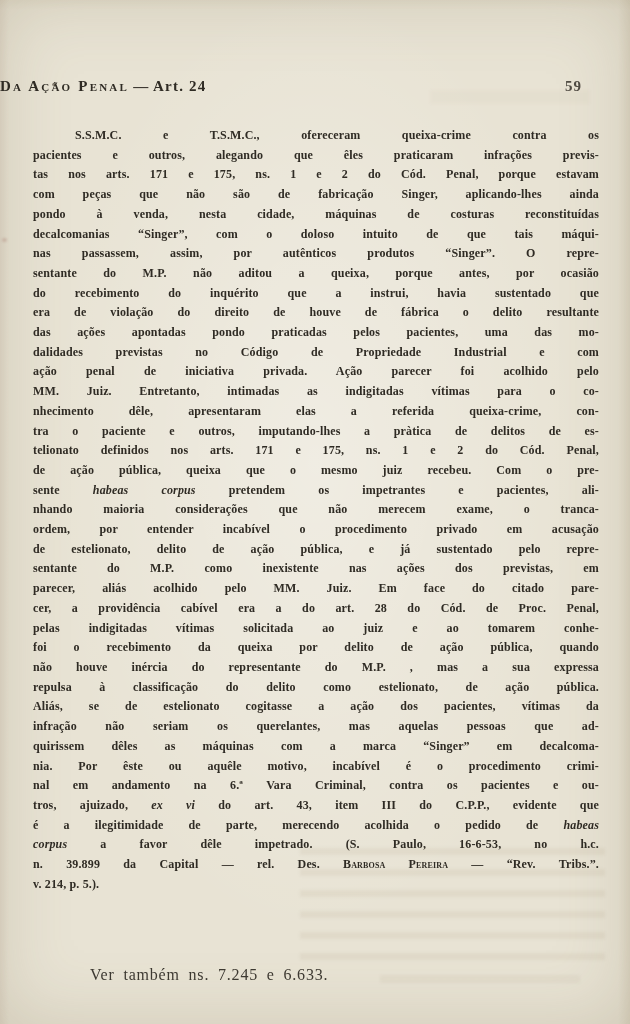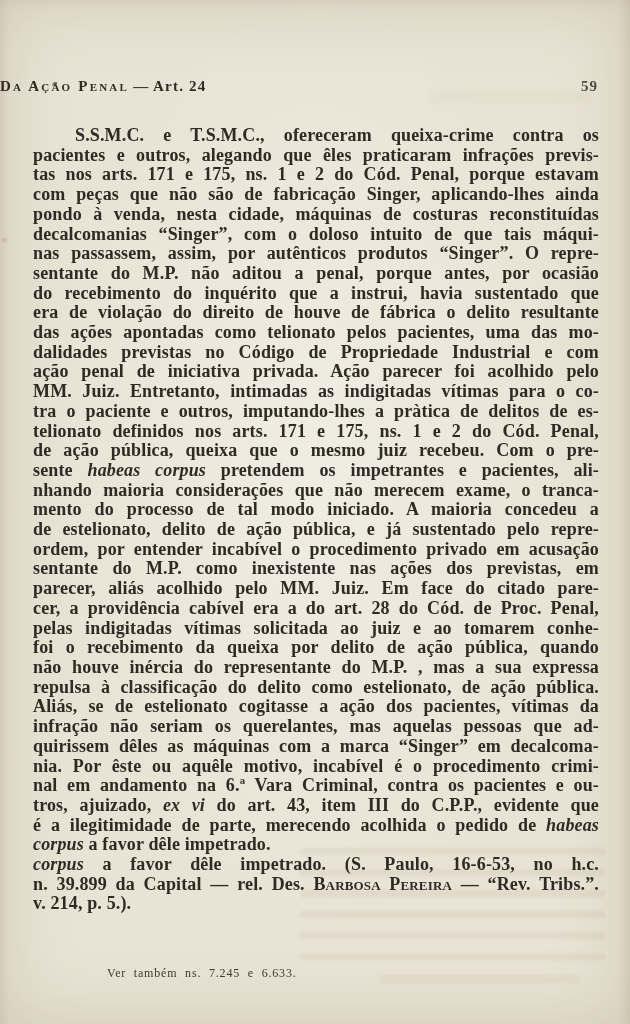--- a/index.html
+++ b/index.html
@@ -30,48 +30,47 @@
   .page-header{
     position:absolute;top:78px;left:0;right:0;height:22px;
     text-align:left;
     font-size:15px;font-weight:700;
     letter-spacing:.5px;
   }
   .sc{font-variant:small-caps;}
   .running-title .sc{letter-spacing:2.2px;}
   .running-title .art{letter-spacing:1.2px;}
   .page-number{
-    position:absolute;top:0;right:32px;
+    position:absolute;top:0;right:48px;
     font-size:15px;font-weight:700;letter-spacing:1px;
     opacity:.82;
   }
   
   .body-text{
     position:absolute;top:126px;left:33px;right:31px;
-    font-size:18px;font-weight:700;
+    font-size:12px;font-weight:700;
     line-height:19.7px;
     letter-spacing:.15px;
     text-rendering:optimizeLegibility;
   }
   .line{
     text-align:justify;
     text-align-last:justify;
     text-justify:inter-word;
     white-space:normal;
   }
   .line.indent{text-indent:42px;}
   .line.last{text-align-last:left;}
   .it{font-style:italic;}
   
   .footnote{
     position:absolute;top:966px;left:90px;
-    font-size:12px;font-weight:400;
+    font-size:16px;font-weight:400;
     letter-spacing:.8px;word-spacing:4px;
     opacity:.92;
-    margin-left:17px;
   }
   
   .speck{position:absolute;background:rgba(60,52,40,.55);border-radius:50%;}
   .speck.s1{left:52px;top:83px;width:4px;height:3px;}
   .speck.s2{left:2px;top:238px;width:5px;height:4px;background:rgba(150,90,80,.25);filter:blur(1px);}
   .ghost{
     position:absolute;
     filter:blur(1.6px);
     opacity:.5;
     pointer-events:none;
@@ -109,50 +108,49 @@
   </header>
 
   <main class="body-text">
       <div class="line indent"><span>S.S.M.C. e T.S.M.C., ofereceram queixa-crime contra os</span></div>
       <div class="line"><span>pacientes e outros, alegando que êles praticaram infrações previs-</span></div>
       <div class="line"><span>tas nos arts. 171 e 175, ns. 1 e 2 do Cód. Penal, porque estavam</span></div>
       <div class="line"><span>com peças que não são de fabricação Singer, aplicando-lhes ainda</span></div>
       <div class="line"><span>pondo à venda, nesta cidade, máquinas de costuras reconstituídas</span></div>
       <div class="line"><span>decalcomanias “Singer”, com o doloso intuito de que tais máqui-</span></div>
       <div class="line"><span>nas passassem, assim, por autênticos produtos “Singer”. O repre-</span></div>
-      <div class="line"><span>sentante do M.P. não aditou a penal, porque antes, por ocasião</span></div>
+      <div class="line"><span>sentante do M.P. não aditou a queixa, porque antes, por ocasião</span></div>
       <div class="line"><span>do recebimento do inquérito que a instrui, havia sustentado que</span></div>
       <div class="line"><span>era de violação do direito de houve de fábrica o delito resultante</span></div>
-      <div class="line"><span>das ações apontadas como telionato pelos pacientes, uma das mo-</span></div>
+      <div class="line"><span>das ações apontadas pondo praticadas pelos pacientes, uma das mo-</span></div>
       <div class="line"><span>dalidades previstas no Código de Propriedade Industrial e com</span></div>
       <div class="line"><span>ação penal de iniciativa privada. Ação parecer foi acolhido pelo</span></div>
       <div class="line"><span>MM. Juiz. Entretanto, intimadas as indigitadas vítimas para o co-</span></div>
+      <div class="line"><span>nhecimento dêle, apresentaram elas a referida queixa-crime, con-</span></div>
       <div class="line"><span>tra o paciente e outros, imputando-lhes a pràtica de delitos de es-</span></div>
       <div class="line"><span>telionato definidos nos arts. 171 e 175, ns. 1 e 2 do Cód. Penal,</span></div>
       <div class="line"><span>de ação pública, queixa que o mesmo juiz recebeu. Com o pre-</span></div>
       <div class="line"><span>sente </span><span class="it">habeas corpus</span><span> pretendem os impetrantes e pacientes, ali-</span></div>
       <div class="line"><span>nhando maioria considerações que não merecem exame, o tranca-</span></div>
-      <div class="line"><span>mento do processo de tal modo iniciado. A maioria concedeu a</span></div>
+      <div class="line"><span>ordem, por entender incabível o procedimento privado em acusação</span></div>
       <div class="line"><span>de estelionato, delito de ação pública, e já sustentado pelo repre-</span></div>
-      <div class="line"><span>ordem, por entender incabível o procedimento privado em acusação</span></div>
       <div class="line"><span>sentante do M.P. como inexistente nas ações dos previstas, em</span></div>
       <div class="line"><span>parecer, aliás acolhido pelo MM. Juiz. Em face do citado pare-</span></div>
       <div class="line"><span>cer, a providência cabível era a do art. 28 do Cód. de Proc. Penal,</span></div>
       <div class="line"><span>pelas indigitadas vítimas solicitada ao juiz e ao tomarem conhe-</span></div>
       <div class="line"><span>foi o recebimento da queixa por delito de ação pública, quando</span></div>
       <div class="line"><span>não houve inércia do representante do M.P. , mas a sua expressa</span></div>
       <div class="line"><span>repulsa à classificação do delito como estelionato, de ação pública.</span></div>
       <div class="line"><span>Aliás, se de estelionato cogitasse a ação dos pacientes, vítimas da</span></div>
       <div class="line"><span>infração não seriam os querelantes, mas aquelas pessoas que ad-</span></div>
       <div class="line"><span>quirissem dêles as máquinas com a marca “Singer” em decalcoma-</span></div>
       <div class="line"><span>nia. Por êste ou aquêle motivo, incabível é o procedimento crimi-</span></div>
       <div class="line"><span>nal em andamento na 6.ª Vara Criminal, contra os pacientes e ou-</span></div>
       <div class="line"><span>tros, ajuizado, </span><span class="it">ex vi</span><span> do art. 43, item III do C.P.P., evidente que</span></div>
       <div class="line"><span>é a ilegitimidade de parte, merecendo acolhida o pedido de </span><span class="it">habeas</span></div>
-      <div class="line last"><span class="it">corpus</span><span> a favor dêle impetrado.</span></div>
       <div class="line"><span class="it">corpus</span><span> a favor dêle impetrado. (S. Paulo, 16-6-53, no h.c.</span></div>
       <div class="line"><span>n. 39.899 da Capital — rel. Des. </span><span class="sc">Barbosa Pereira</span><span> — “Rev. Tribs.”.</span></div>
       <div class="line last"><span>v. 214, p. 5.).</span></div>
     </main>
 
   <div class="footnote">Ver também ns. 7.245 e 6.633.</div>
 
   <span class="speck s1"></span>
   <span class="speck s2"></span>
   <div class="ghost g1"></div>

